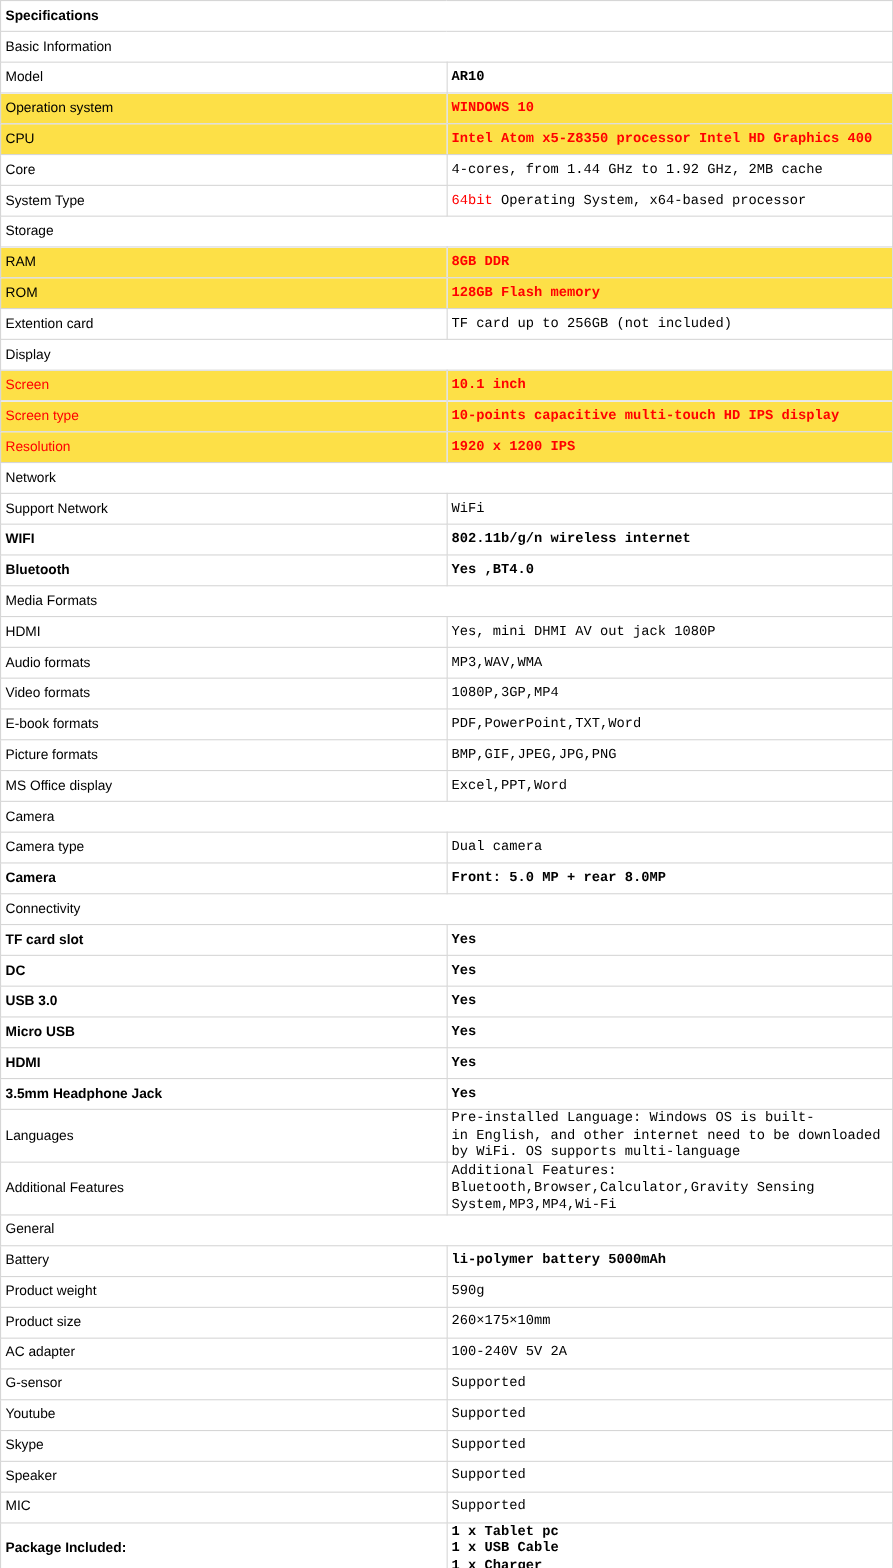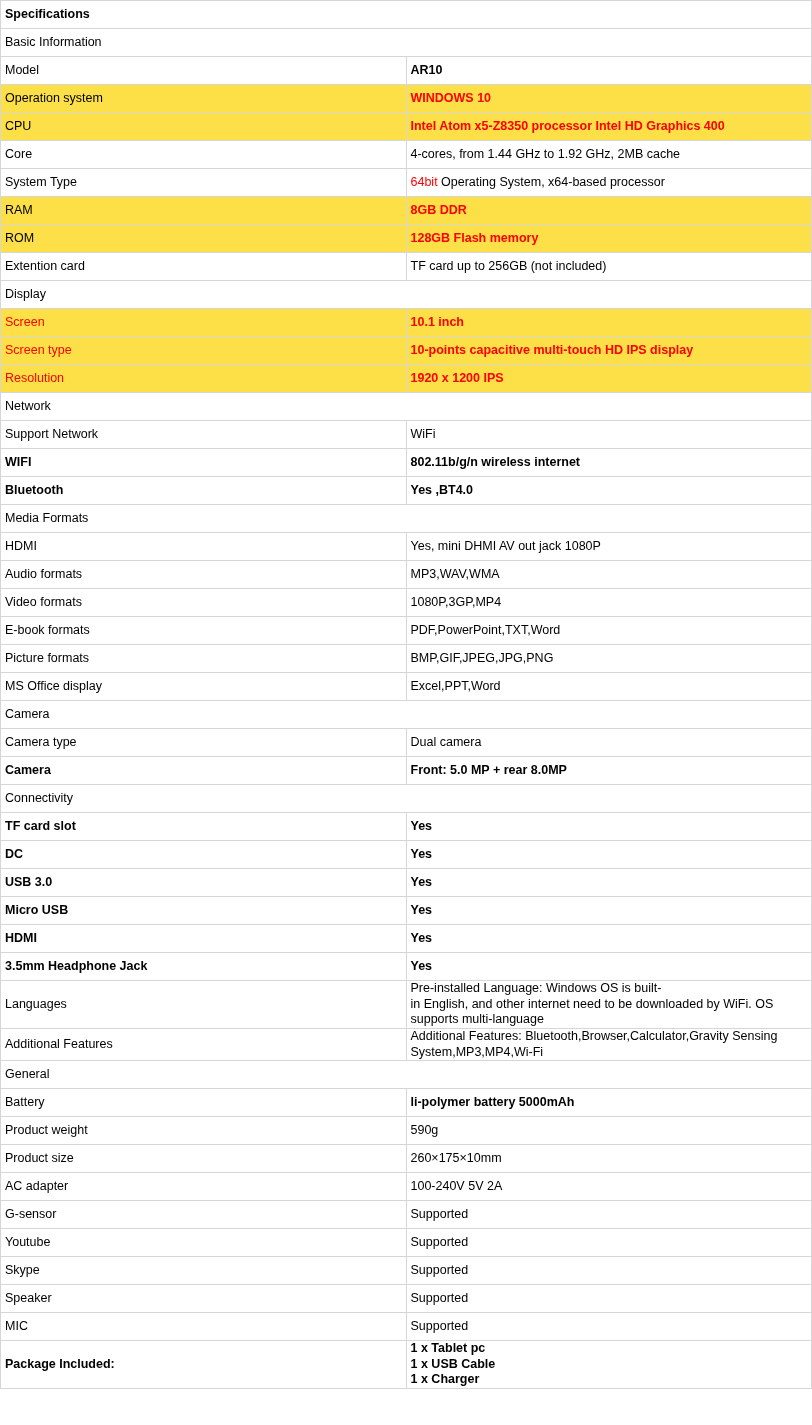--- a/index.html
+++ b/index.html
@@ -26,20 +26,21 @@
     line-height: 1.25;
     height: 27px;
     overflow: hidden;
   }
   td.label {
     width: 172px;
   }
   td.value {
     width: 638px;
     padding-left: 8px;
+    font-family: Liberation Mono, monospace;
   }
   .b { font-weight: bold; }
   .red { color: #ff0000; }
   .hl { background: #fde047; }
   .multi {
     white-space: pre-line;
     padding-top: 3px;
     padding-bottom: 3px;
     line-height: 1.35;
   }
@@ -74,20 +75,23 @@
         <td class="value b red hl">Intel Atom x5-Z8350 processor Intel HD Graphics 400</td>
       </tr>
       <tr>
         <td class="label ">Core</td>
         <td class="value ">4-cores, from 1.44 GHz to 1.92 GHz, 2MB cache</td>
       </tr>
       <tr>
         <td class="label ">System Type</td>
         <td class="value "><span class="red">64bit</span> Operating System, x64-based processor</td>
       </tr>
+      <tr>
+        <td colspan="2">Storage</td>
+      </tr>
       <tr class="hl">
         <td class="label ">RAM</td>
         <td class="value b red hl">8GB DDR</td>
       </tr>
       <tr class="hl">
         <td class="label ">ROM</td>
         <td class="value b red hl">128GB Flash memory</td>
       </tr>
       <tr>
         <td class="label ">Extention card</td>

